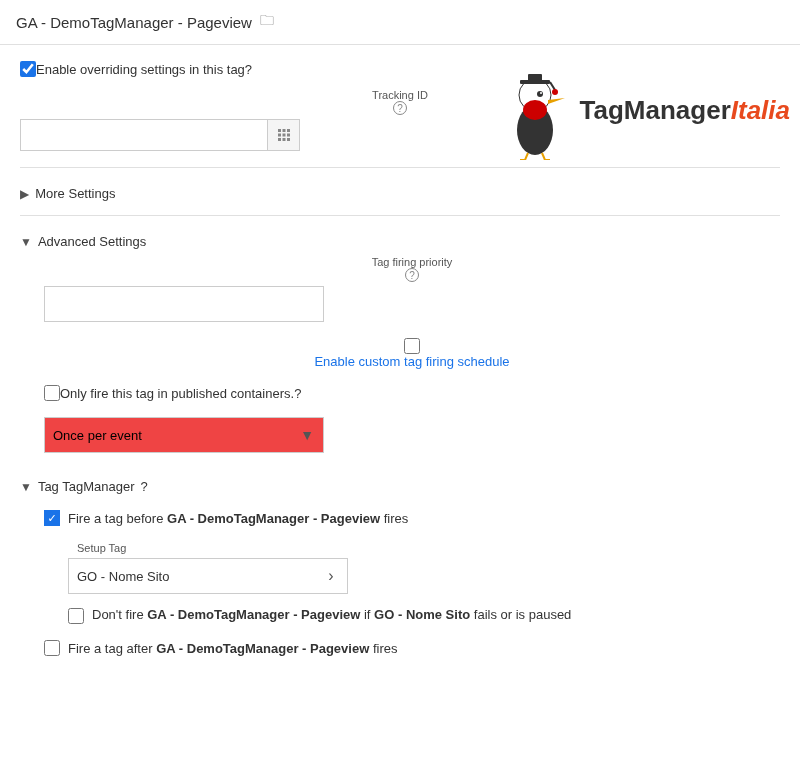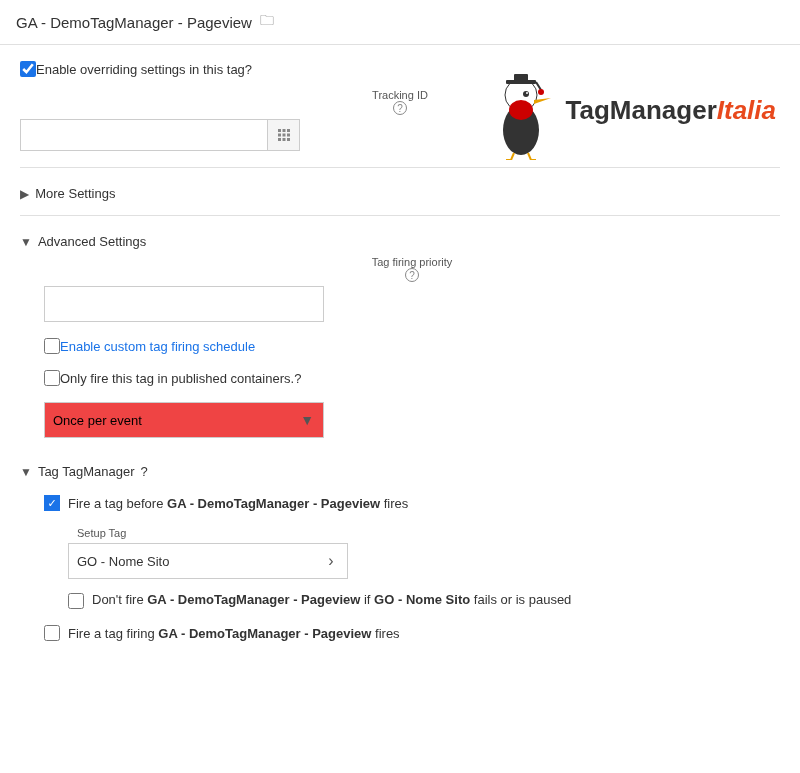--- a/index.html
+++ b/index.html
@@ -241,21 +241,21 @@
       height: 16px;
       accent-color: #1a73e8;
     }
 
     .title-area {
       position: relative;
     }
 
     .logo-area {
       position: absolute;
-      right: 24px;
+      right: 10px;
       top: 60px;
     }
 
     .only-fire-row {
       display: flex;
       align-items: center;
       gap: 0;
       margin-bottom: 16px;
     }
 
@@ -370,21 +370,21 @@
   </div>
 
   <div class="indented">
 
     <div class="field-label" style="margin-top:1px;">
       <span>Tag firing priority</span>
       <div class="help-icon">?</div>
     </div>
     <input type="text" class="priority-input" style="">
 
-    <div class="checkbox-row" style="margin-bottom:16px;">
+    <div class="checkbox-row" style="margin-bottom:16px;flex-direction:column;">
       <input type="checkbox" style="">
       <label style="color:#1a73e8; font-size:13px; cursor:pointer;">Enable custom tag firing schedule</label>
     </div>
 
     <div class="only-fire-row">
       <input type="checkbox" style="">
       <label style="font-size:13px;">Only fire this tag in published containers.</label>
       <div class="help-icon">?</div>
     </div>
 
@@ -430,19 +430,19 @@
         <strong>GA - DemoTagManager - Pageview</strong>
         <span>if</span>
         <strong>GO - Nome Sito</strong>
         <span>fails or is paused</span>
       </span>
     </div>
 
     <div class="fire-after-row">
       <input type="checkbox" style="">
       <span style="font-size:13px;">
-        <span>Fire a tag firing</span>
+        <span>Fire a tag after</span>
         <strong>GA - DemoTagManager - Pageview</strong>
         <span>fires</span>
       </span>
     </div>
   </div>
 </div>
 
 </body></html>

